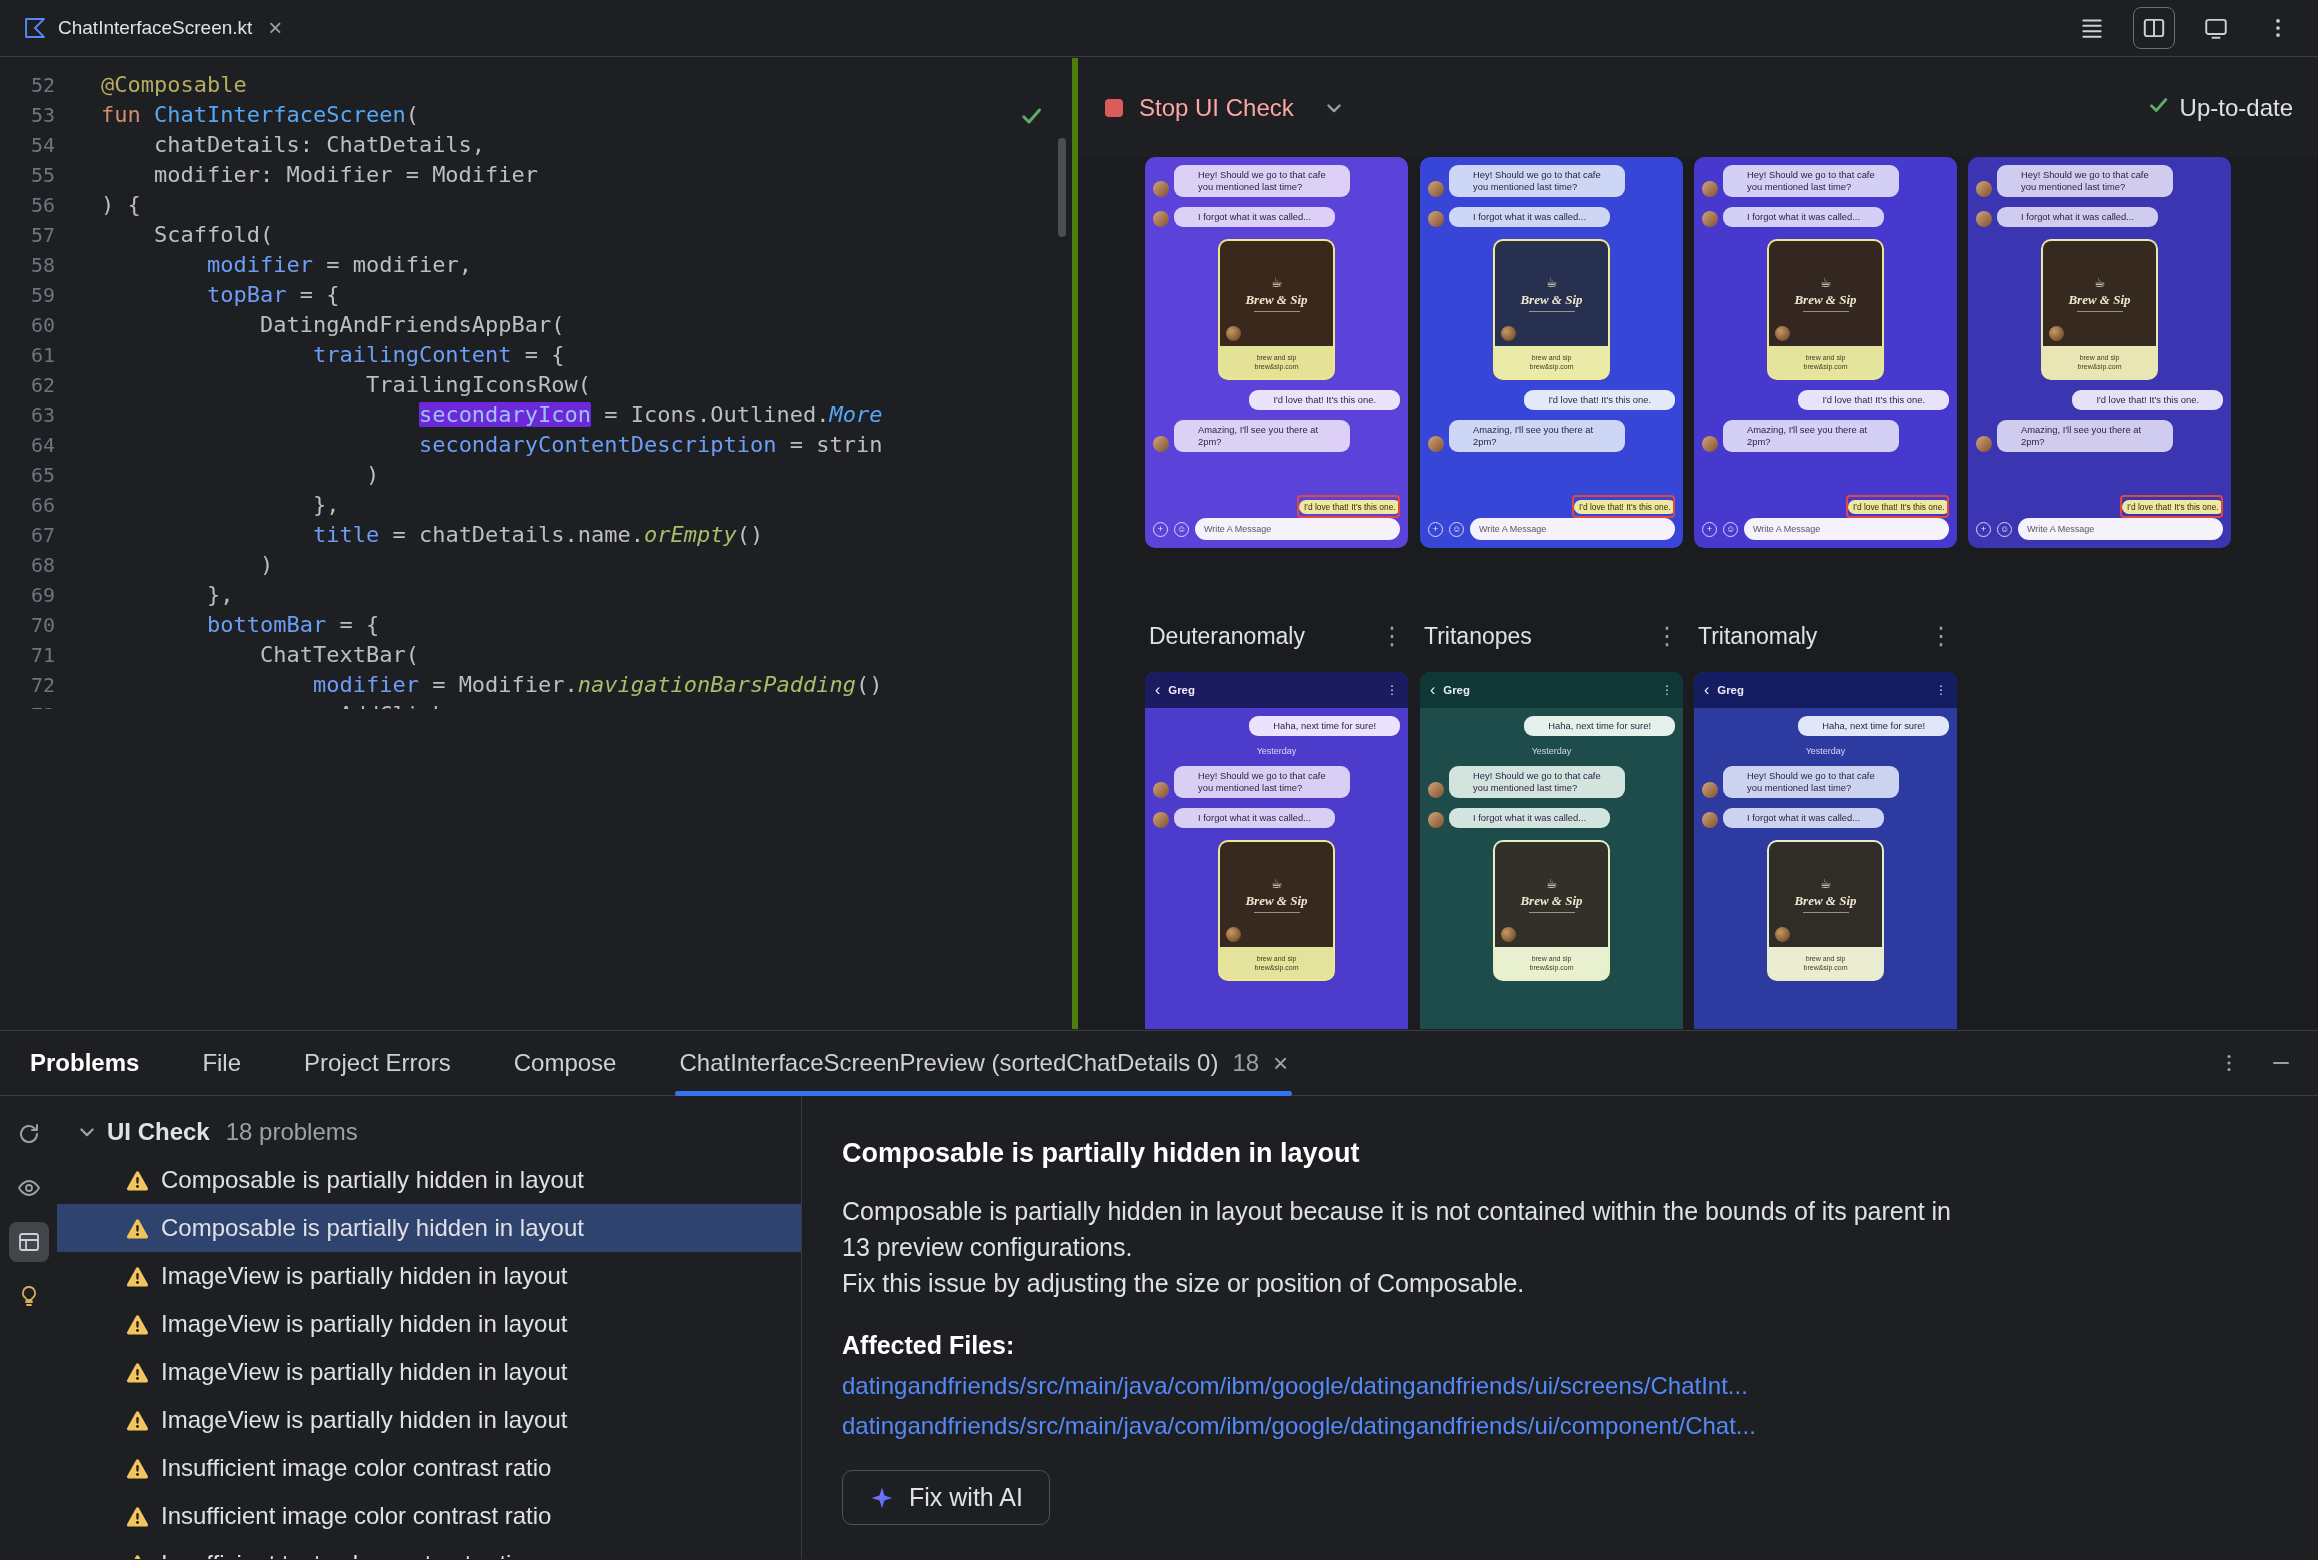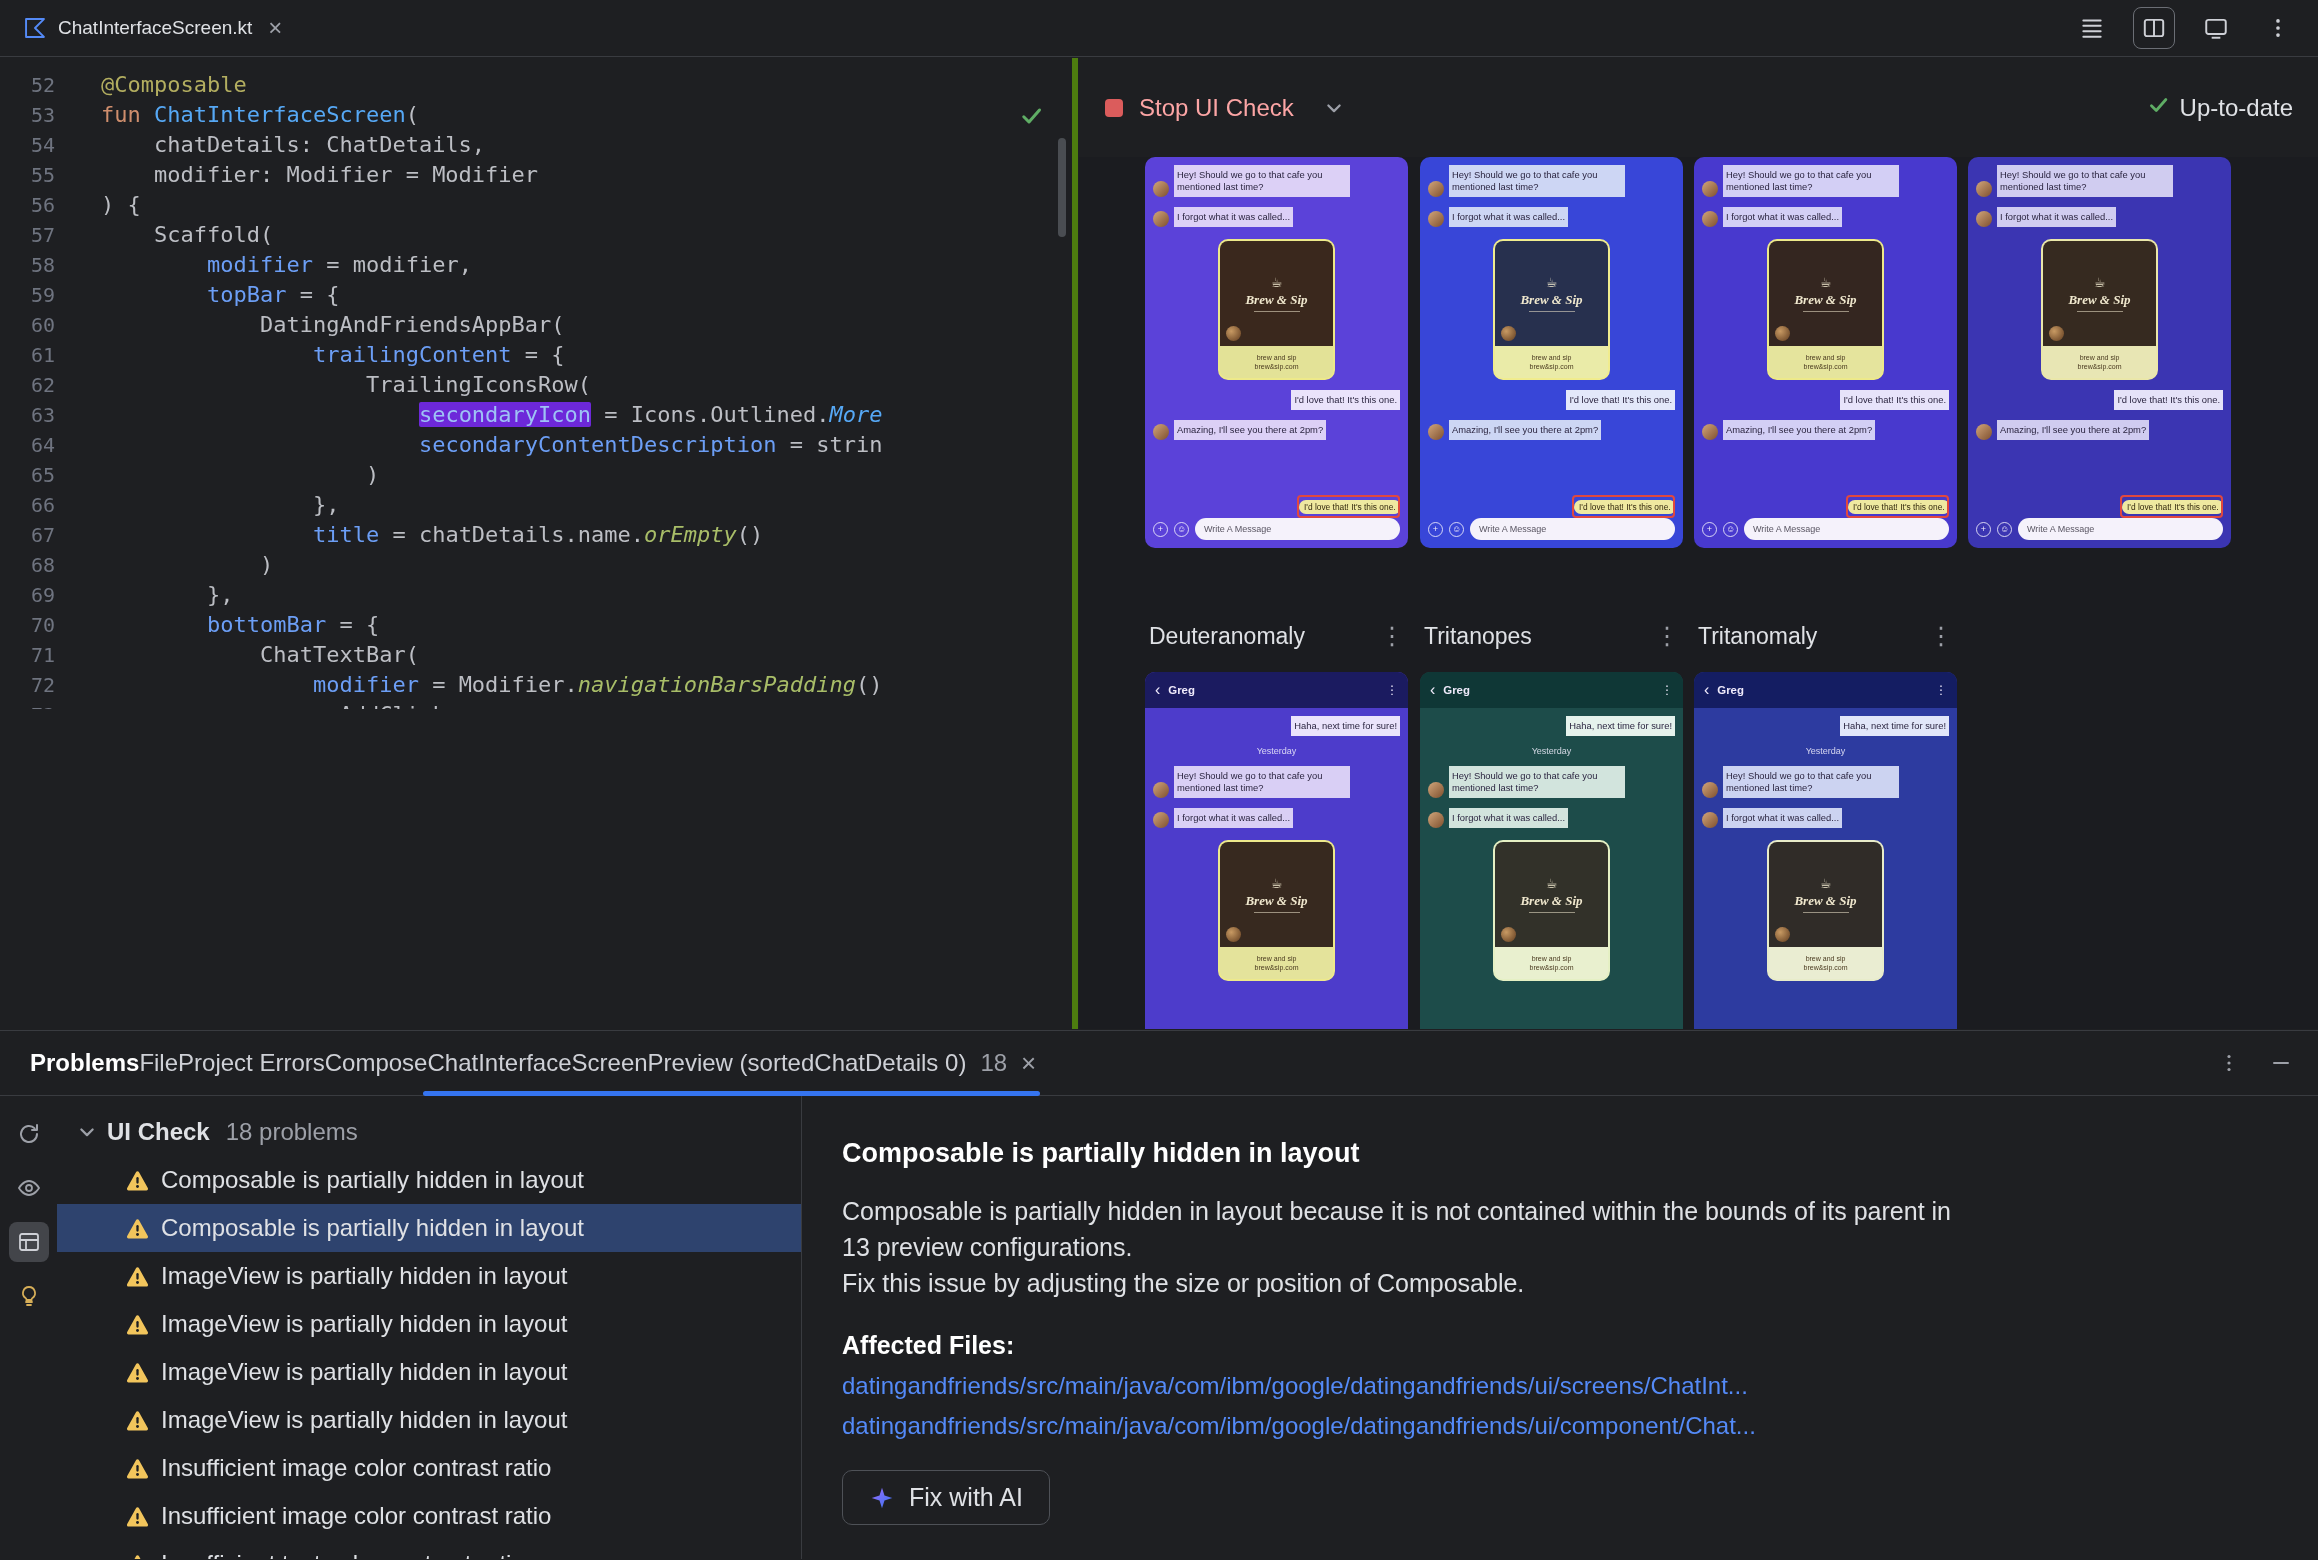--- a/index.html
+++ b/index.html
@@ -47,22 +47,22 @@
 .pv-r1{top:0;height:391px;padding:8px}
 .pv-r2{top:515px;height:515px}
 .pv-col0{left:66px}.pv-col1{left:341px}.pv-col2{left:615px}.pv-col3{left:889px}
 .pv-label{position:absolute;top:457px;height:44px;width:263px;display:flex;align-items:center;
   justify-content:space-between;font-size:23px;color:#DFE1E5;padding:0 4px}
 .pv-label .kebab{color:#9DA0A8;font-size:24px}
 .msg{display:flex;align-items:flex-end;gap:5px;margin-top:10px}
 .pv-r1 .msg:first-child{margin-top:0}
 .pv-avatar{width:16px;height:16px;border-radius:50%;flex:0 0 16px;
   background:linear-gradient(135deg,#D3A77C,#7E4F2E)}
-.bubble{background:var(--bubble);color:#2B2540;font-size:9.4px;line-height:12px;padding:4px 3px;
-  border-radius:0;max-width:176px}
+.bubble{background:var(--bubble);color:#2B2540;font-size:9.4px;line-height:12px;padding:4px 24px;
+  border-radius:9px;max-width:176px}
 .msg.right{justify-content:flex-end}
 .msg.right .bubble{background:var(--bubbleR)}
 .bs-card{width:117px;margin:12px auto 0;border:2.5px solid var(--frame);background:var(--frame);
   border-radius:10px;overflow:hidden;flex:0 0 auto}
 .bs-top{position:relative;height:105px;background:var(--cardDark);display:flex;flex-direction:column;
   align-items:center;justify-content:center;gap:3px}
 .bs-cup{font-family:"DejaVu Sans",sans-serif;font-size:13px;color:#F0E8CE;line-height:1}
 .bs-title{font-family:"Liberation Serif",serif;font-style:italic;font-weight:700;font-size:13px;color:#F0E8CE}
 .bs-deco{width:46px;height:1px;background:rgba(240,232,206,.55)}
 .bs-photo{position:absolute;left:6px;bottom:5px;width:15px;height:15px;border-radius:50%;
@@ -83,21 +83,21 @@
   color:#EFEAFB;flex:0 0 36px}
 .pv-head .back{font-size:16px;line-height:1}
 .pv-head .name{font-size:11.4px;font-weight:bold}
 .pv-head .kebab{margin-left:auto;font-size:12px;color:#EFEAFB}
 .pv-body{padding:8px;display:flex;flex-direction:column;flex:1;overflow:hidden}
 .pv-body .msg:first-child{margin-top:0}
 
 
 #problems{position:absolute;left:0;top:1030px;width:2319px;height:531px;border-top:1px solid #393B40;background:#1E1F22}
 #ptabs{height:65px;display:flex;align-items:center;padding:0 26px 0 30px;border-bottom:1px solid #393B40}
-#ptabs-list{display:flex;align-items:center;height:100%}
+#ptabs-list{display:flex;align-items:center;gap:63px;height:100%}
 .ptab{position:relative;height:100%;display:flex;align-items:center;gap:14px;font-size:24px;color:#CED0D6;cursor:default}
 .ptab.em{color:#FFFFFF;font-weight:700}
 .ptab .badge{color:#9DA0A8}
 .ptab .x{color:#9DA0A8;font-size:26px;line-height:1}
 .ptab.active::after{content:"";position:absolute;left:-4px;right:-4px;bottom:-1px;height:5px;
   background:#3574F0;border-radius:3px}
 #ptab-actions{margin-left:auto;display:flex;align-items:center;gap:28px}
 #pbody{display:flex;height:463px}
 #pstrip{flex:0 0 57px;display:flex;flex-direction:column;align-items:center;padding-top:18px;gap:14px}
 .sbtn{width:40px;height:40px;display:flex;align-items:center;justify-content:center;border-radius:8px}

